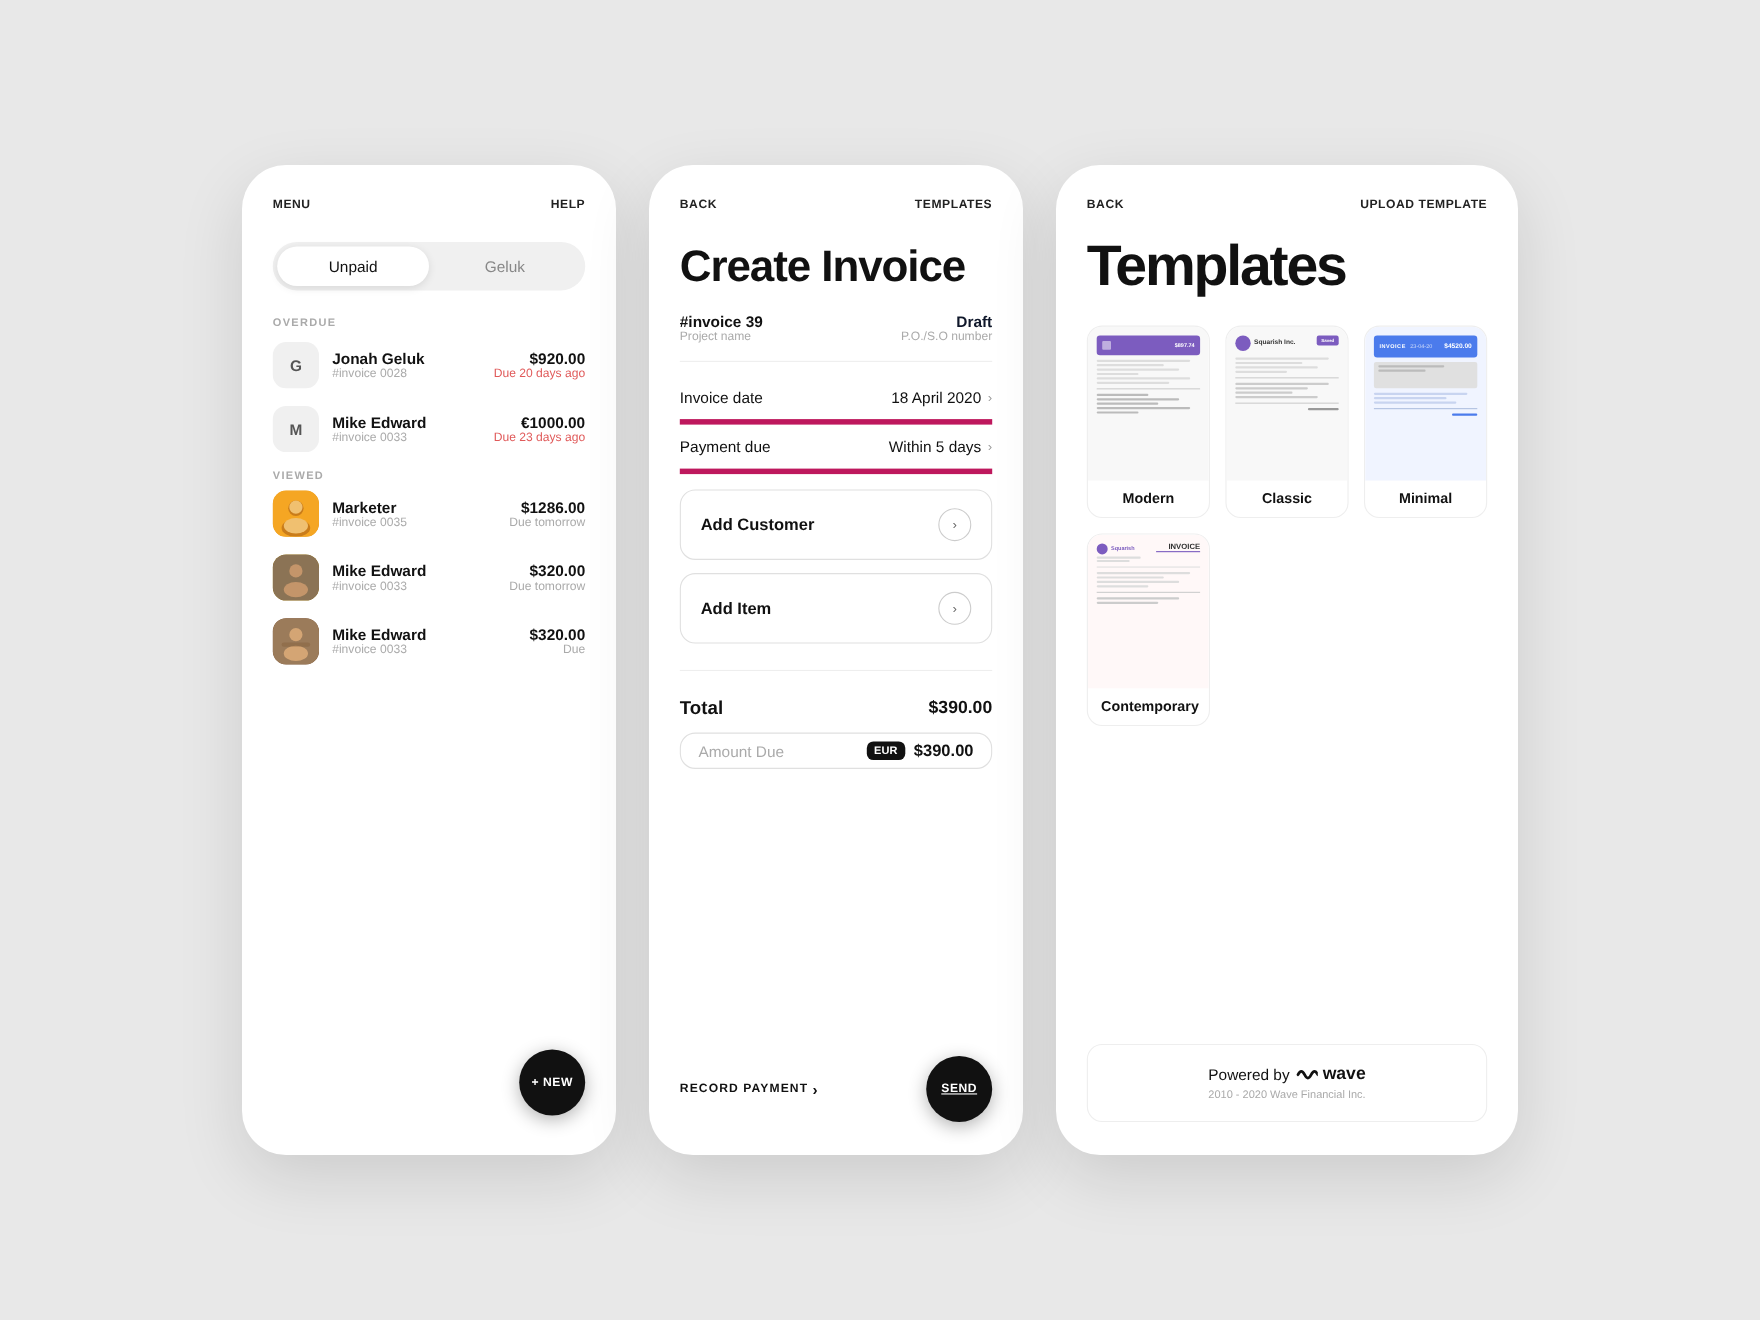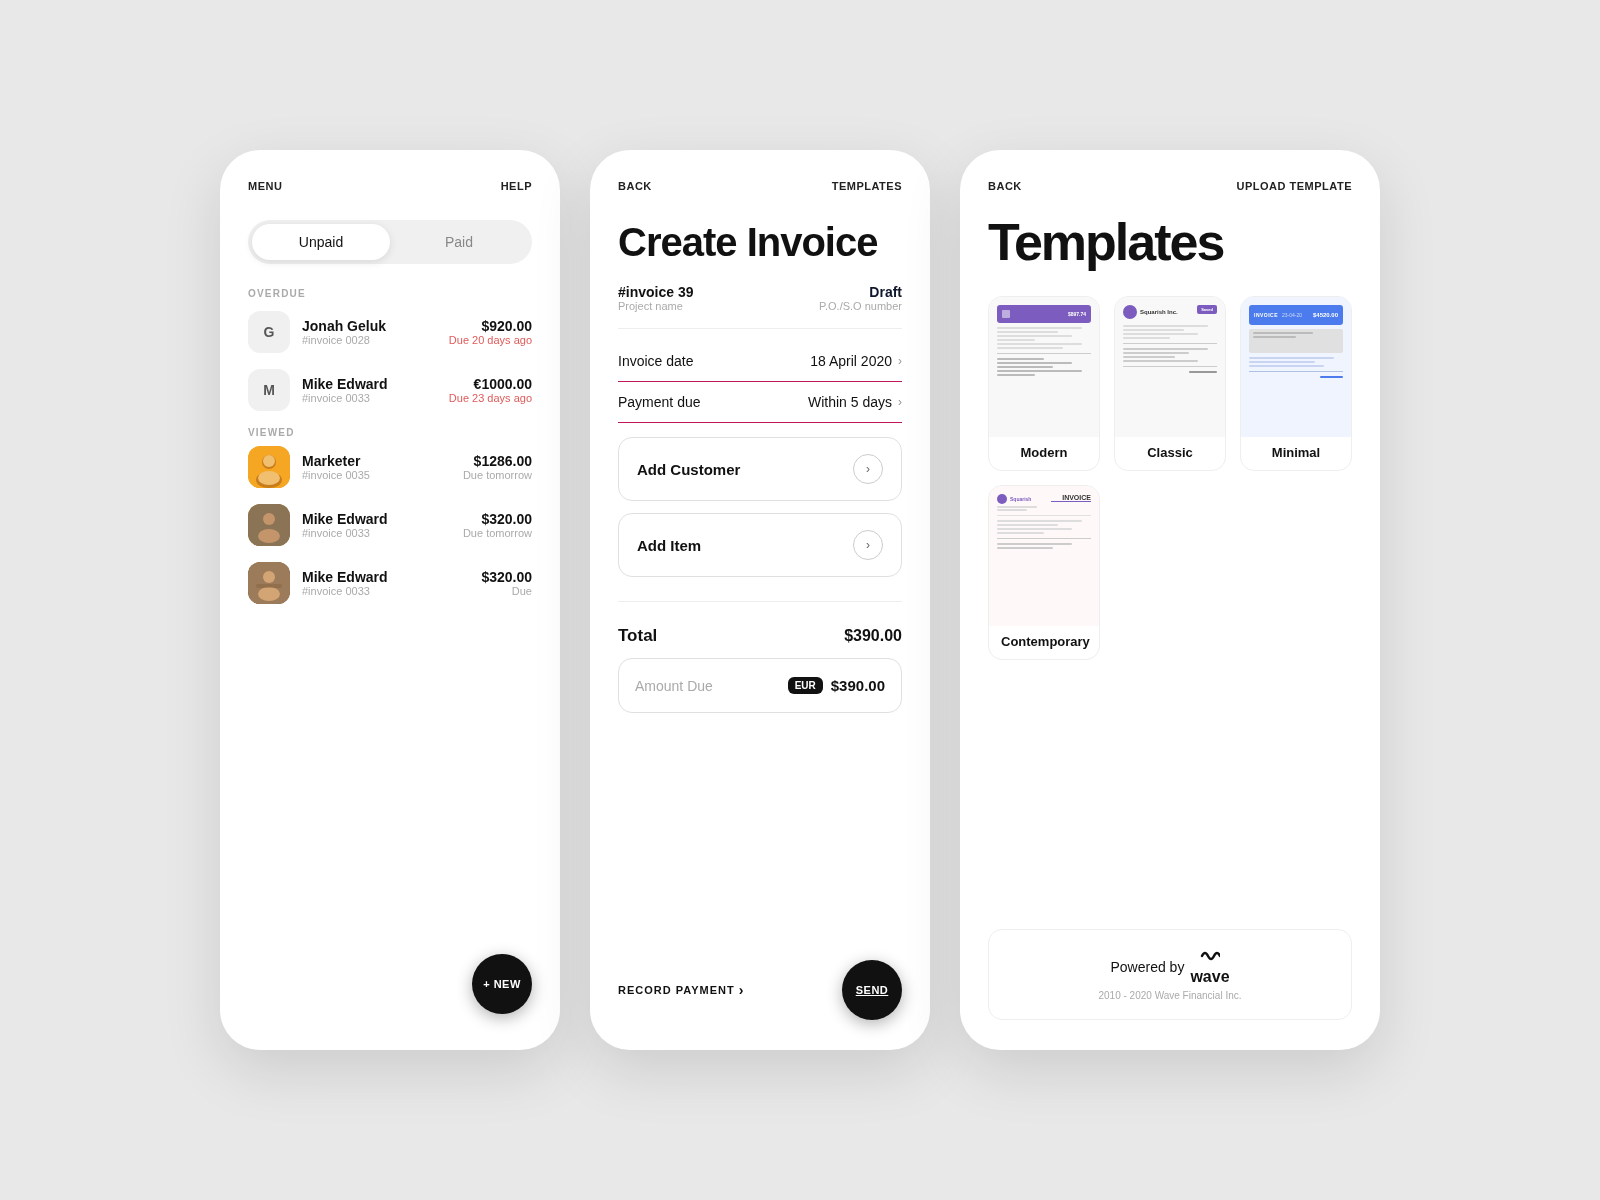--- a/index.html
+++ b/index.html
@@ -214,21 +214,21 @@
       height: 1px;
       background: #eee;
       margin: 12px 0;
     }
 
     .field-row {
       display: flex;
       justify-content: space-between;
       align-items: center;
       padding: 12px 0;
-      border-bottom: 1px solid #be185d;
+      border-bottom: 5px solid #be185d;
     }
     .field-label {
       font-size: 14px;
       color: #111;
     }
     .field-value {
       display: flex;
       align-items: center;
       gap: 6px;
       font-size: 14px;
@@ -281,21 +281,21 @@
     }
     .total-value {
       font-size: 16px;
       font-weight: 700;
       color: #111;
     }
 
     .amount-due-box {
       border: 1.5px solid #e0e0e0;
       border-radius: 14px;
-      padding: 18px 16px;
+      padding: 7px 16px;
       display: flex;
       justify-content: space-between;
       align-items: flex-end;
       margin-bottom: 16px;
     }
     .amount-due-label {
       font-size: 14px;
       color: #aaa;
     }
     .amount-due-right {
@@ -446,21 +446,20 @@
       align-items: center;
       gap: 6px;
       font-size: 14px;
       color: #111;
       font-weight: 500;
     }
     .wave-logo {
       display: flex;
       align-items: center;
       gap: 4px;
-      flex-direction: column;
     }
     .wave-name {
       font-size: 16px;
       font-weight: 700;
       color: #111;
     }
     .powered-copy {
       font-size: 10px;
       color: #aaa;
     }
@@ -481,21 +480,21 @@
 
 <div class="phone-card card-invoices">
   <div class="top-nav">
     <span class="top-nav-label">MENU</span>
     <span class="top-nav-label">HELP</span>
   </div>
 
 
   <div class="tab-toggle">
     <button class="tab-btn active">Unpaid</button>
-    <button class="tab-btn inactive">Paid</button>
+    <button class="tab-btn inactive">Geluk</button>
   </div>
 
   <div class="section-label">OVERDUE</div>
 
   <div class="invoice-item">
     <div class="avatar" style="background:#f0f0f0; font-size:14px; font-weight:700; color:#555;">G</div>
     <div class="invoice-info">
       <div class="invoice-name">Jonah Geluk</div>
       <div class="invoice-num">#invoice 0028</div>
     </div>

